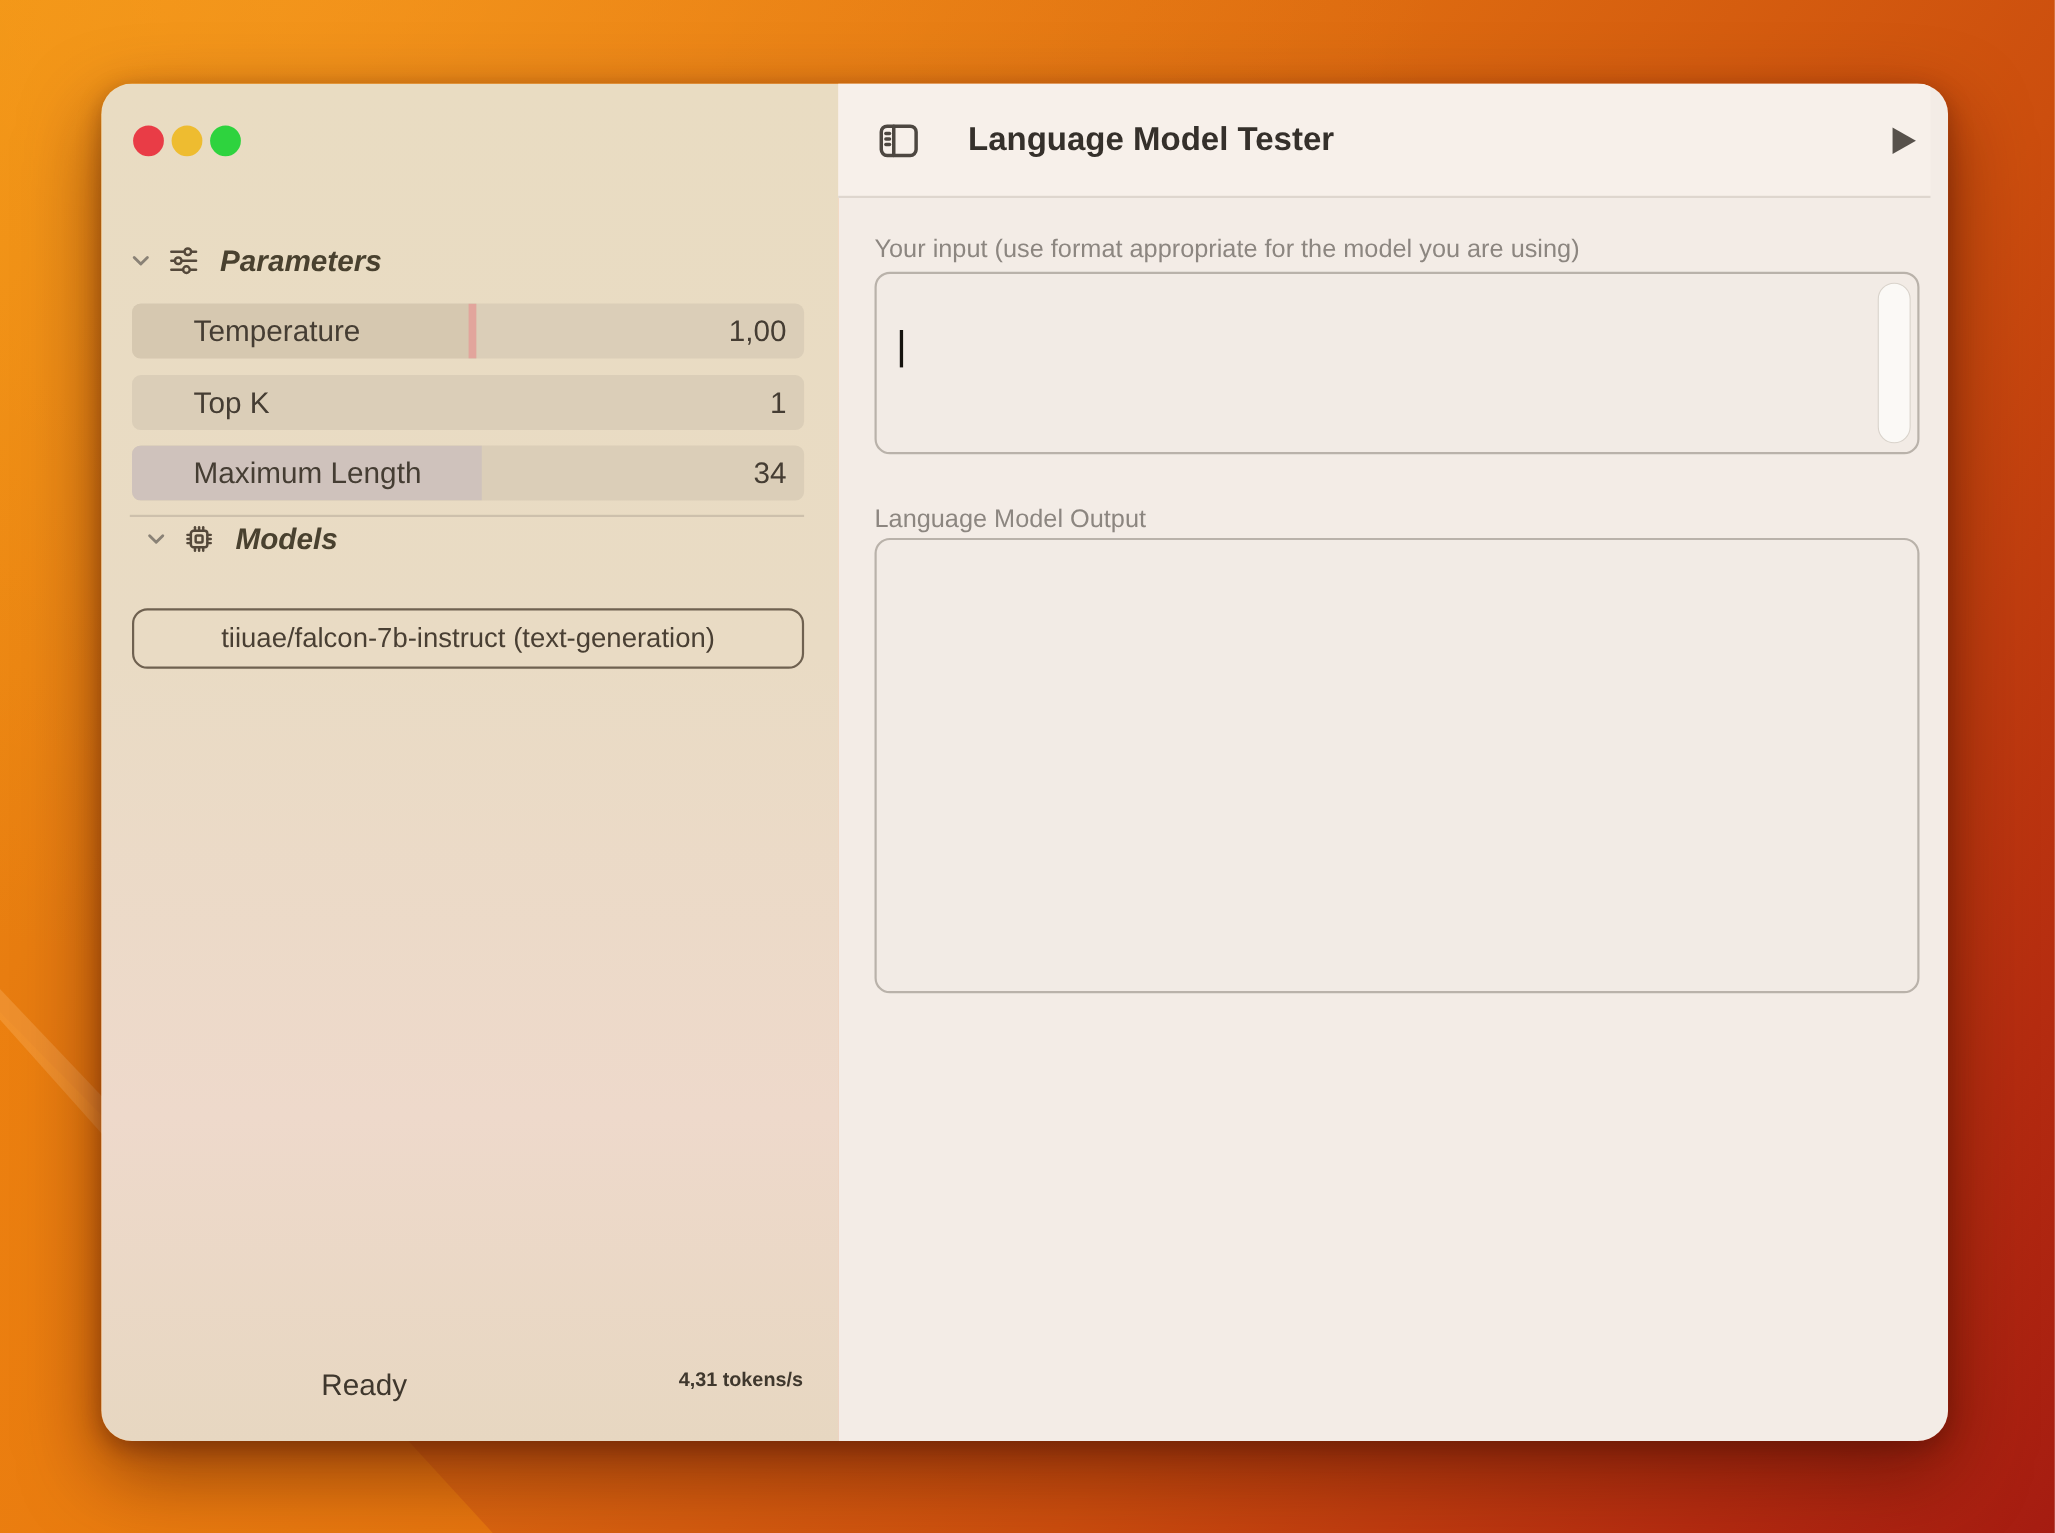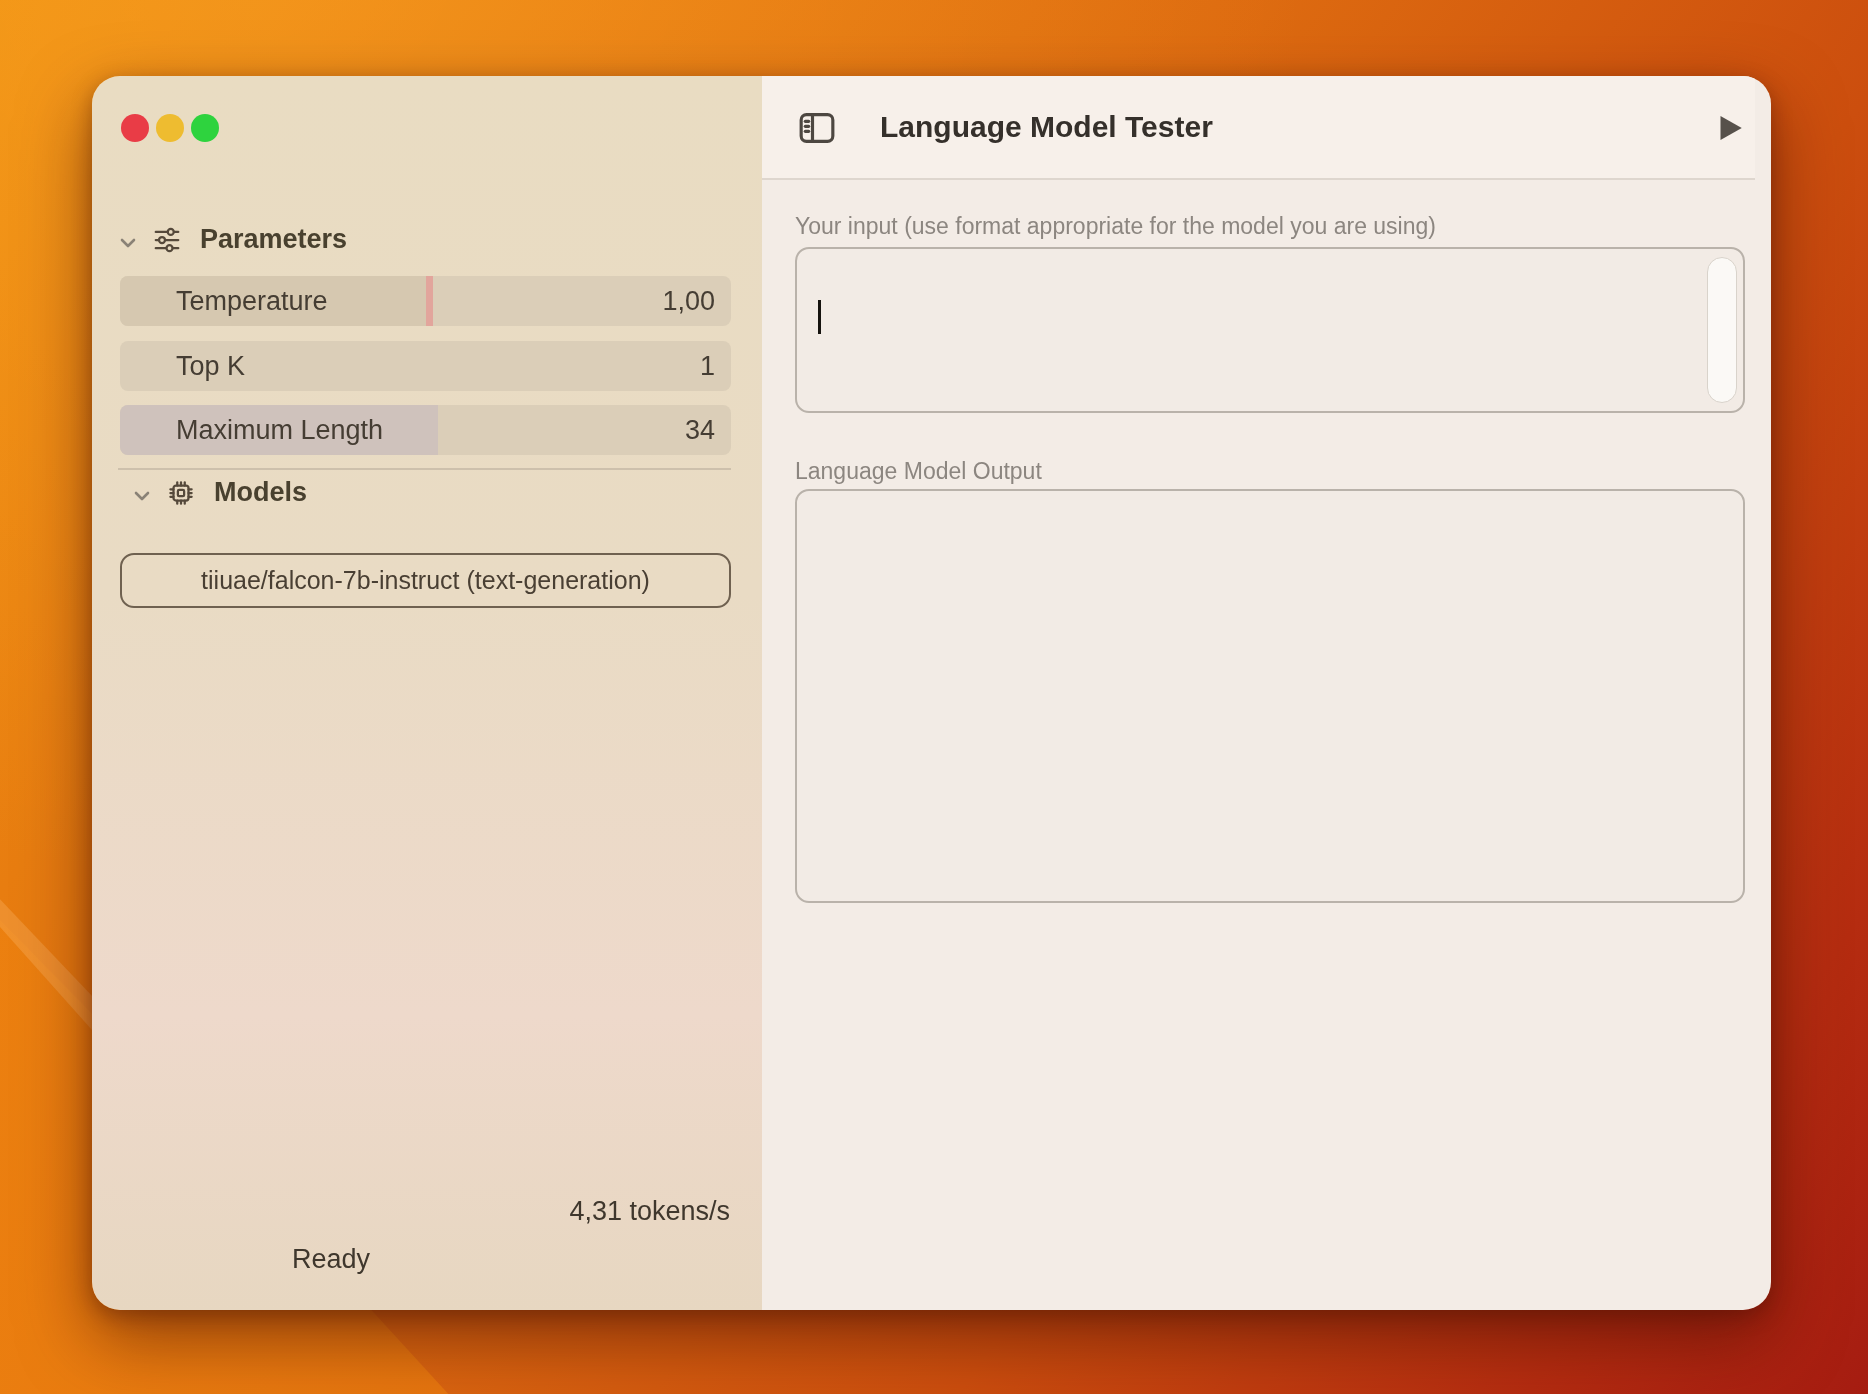--- a/index.html
+++ b/index.html
@@ -30,21 +30,21 @@
   
   .sidebar{
     position:absolute;left:0;top:0;width:670px;height:100%;
     background:linear-gradient(180deg,#e9dcc2 0%,#e9dbc4 42%,#eed9cb 76%,#e7d7c1 100%);
   }
   .traffic{position:absolute;top:38px;width:28px;height:28px;border-radius:50%;}
   .t-close{left:29px;background:#e93c46;}
   .t-min{left:64px;background:#eebc30;}
   .t-zoom{left:99px;background:#2ed33e;}
 
-  .section-head{position:absolute;left:0;height:36px;display:flex;align-items:flex-end;color:#4a4136;}
+  .section-head{position:absolute;left:0;height:36px;display:flex;align-items:center;color:#4a4136;font-style:italic;}
   .section-head .chev{margin-left:24px;color:#8a8276;display:flex;}
   .section-head .sec-icon{margin-left:12px;color:#55493b;display:flex;}
   .section-head .sec-label{margin-left:18px;font-size:27px;font-weight:600;color:#49412f;}
   .head-params{top:143px;}
   .head-models{top:396px;padding-left:14px;}
 
   .param-row{
     position:absolute;left:28px;width:611px;height:50px;border-radius:8px;
     background:#dbceb8;overflow:hidden;
   }
@@ -58,21 +58,21 @@
   .side-divider{position:absolute;left:26px;top:392px;width:613px;height:2px;background:#cdc0ac;}
 
   .model-button{
     position:absolute;left:28px;top:477px;width:611px;height:55px;border-radius:14px;
     border:2px solid #6f6150;background:transparent;box-sizing:border-box;
     display:flex;align-items:center;justify-content:center;
     font-size:25px;color:#493f33;font-family:inherit;cursor:pointer;text-align:center;
   }
 
   .status-ready{position:absolute;left:200px;top:1168px;font-size:27px;font-weight:500;color:#3f372d;}
-  .status-rate{position:absolute;right:32px;top:1120px;font-size:27px;font-weight:400;color:#3f372d;}
+  .status-rate{position:absolute;right:32px;top:1168px;font-size:18px;font-weight:700;color:#3f372d;}
 
   
   .main{
     position:absolute;left:670px;top:0;right:0;bottom:0;background:#f3ece6;
   }
   .main-header{
     position:absolute;left:0;top:0;right:16px;height:104px;background:#f7f0ea;
     border-bottom:2px solid #ded6ce;box-sizing:border-box;
   }
   .toggle-btn{position:absolute;left:34px;top:32px;width:42px;height:40px;color:#4d4741;

